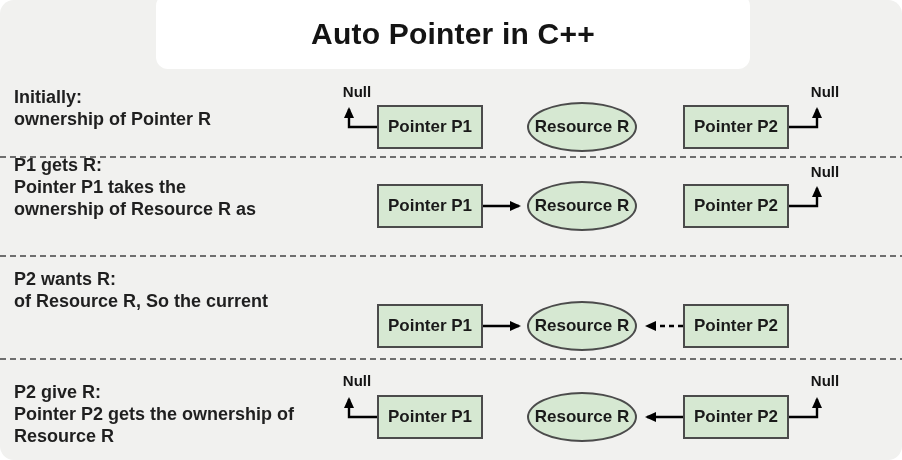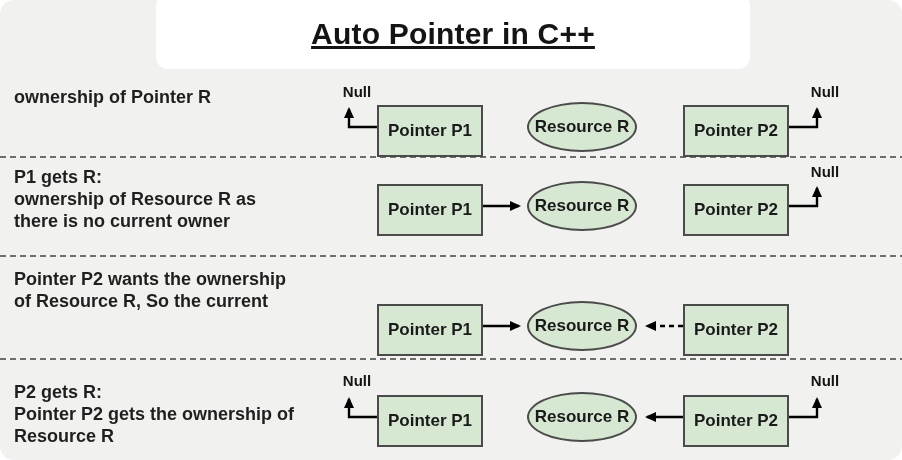--- a/index.html
+++ b/index.html
@@ -24,32 +24,31 @@
   }
   .title-panel{
     position:absolute;left:156px;top:-6px;width:594px;height:75px;
     background:var(--title-panel);
     border-radius:12px;
     display:flex;align-items:center;justify-content:center;
   }
   .title-panel h1{
     font-size:30px;font-weight:bold;color:#141414;letter-spacing:0.2px;
     padding-top:4px;
-    text-decoration:underline;
   }
   .divider{
     position:absolute;left:0;width:902px;height:2px;
     background:repeating-linear-gradient(90deg,var(--divider) 0 6px,transparent 6px 10px);
   }
   .row-text{
     position:absolute;left:14px;
     font-size:18px;font-weight:bold;line-height:22px;color:var(--text);
   }
   .pbox{
-    position:absolute;width:106px;height:52px;
+    position:absolute;width:106px;height:44px;
     background:var(--shape-fill);
     border:2px solid var(--shape-border);
     display:flex;align-items:center;justify-content:center;
     font-size:17px;font-weight:bold;color:#1a1a1a;
   }
   .ell{
     position:absolute;width:110px;height:50px;left:527px;
     background:var(--shape-fill);
     border:2px solid var(--shape-border);
     border-radius:50%;
@@ -74,36 +73,37 @@
 
   <div class="title-panel">
     <h1>Auto Pointer in C++</h1>
   </div>
 
   <div class="divider" style="top:156px"></div>
   <div class="divider" style="top:255px"></div>
   <div class="divider" style="top:358px"></div>
 
   <div class="row-text" style="top:86px">
+    <div>Initially:</div>
     <div>ownership of Pointer R</div>
   </div>
 
-  <div class="row-text" style="top:166px">
+  <div class="row-text" style="top:154px">
     <div>P1 gets R:</div>
+    <div>Pointer P1 takes the</div>
     <div>ownership of Resource R as</div>
-    <div>there is no current owner</div>
   </div>
 
   <div class="row-text" style="top:268px">
-    <div>Pointer P2 wants the ownership</div>
+    <div>P2 wants R:</div>
     <div>of Resource R, So the current</div>
   </div>
 
   <div class="row-text" style="top:381px">
-    <div>P2 gets R:</div>
+    <div>P2 give R:</div>
     <div>Pointer P2 gets the ownership of</div>
     <div>Resource R</div>
   </div>
 
   <div class="pbox" style="left:377px;top:105px">Pointer P1</div>
   <div class="ell" style="top:102px">Resource R</div>
   <div class="pbox" style="left:683px;top:105px">Pointer P2</div>
   <div class="null-label" style="left:351px;top:83px">Null</div>
   <div class="null-label" style="left:819px;top:83px">Null</div>
 

